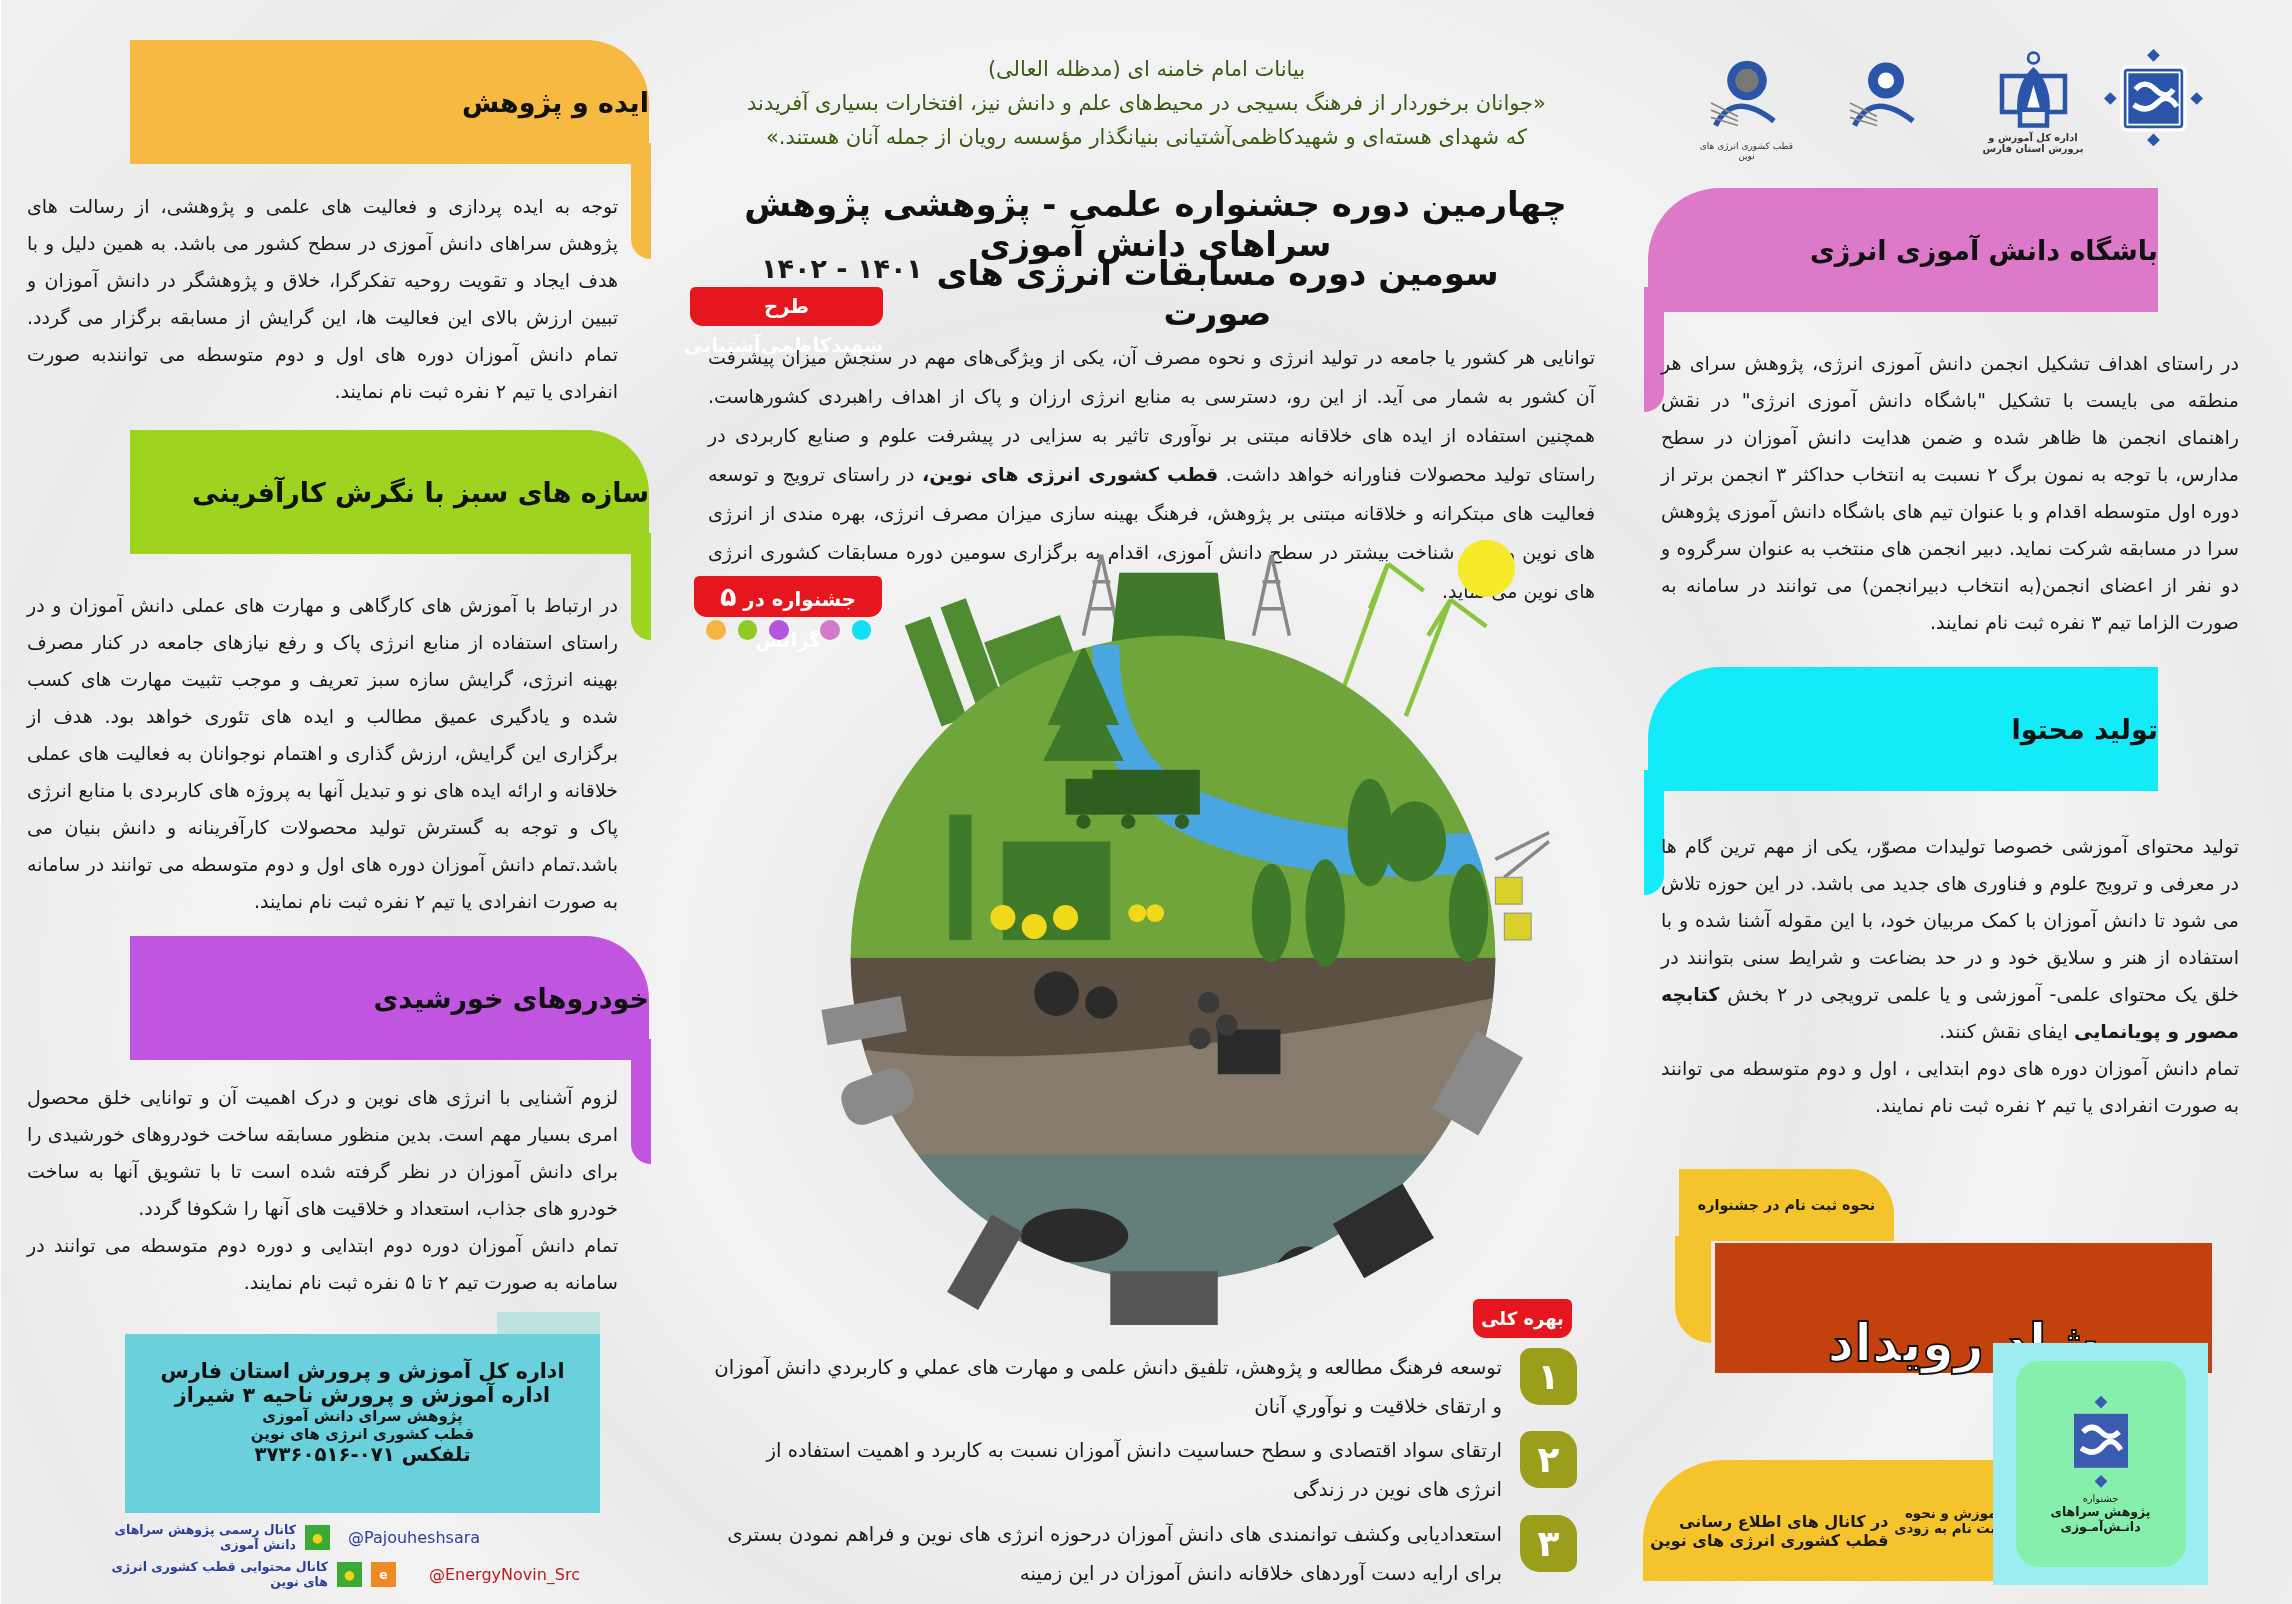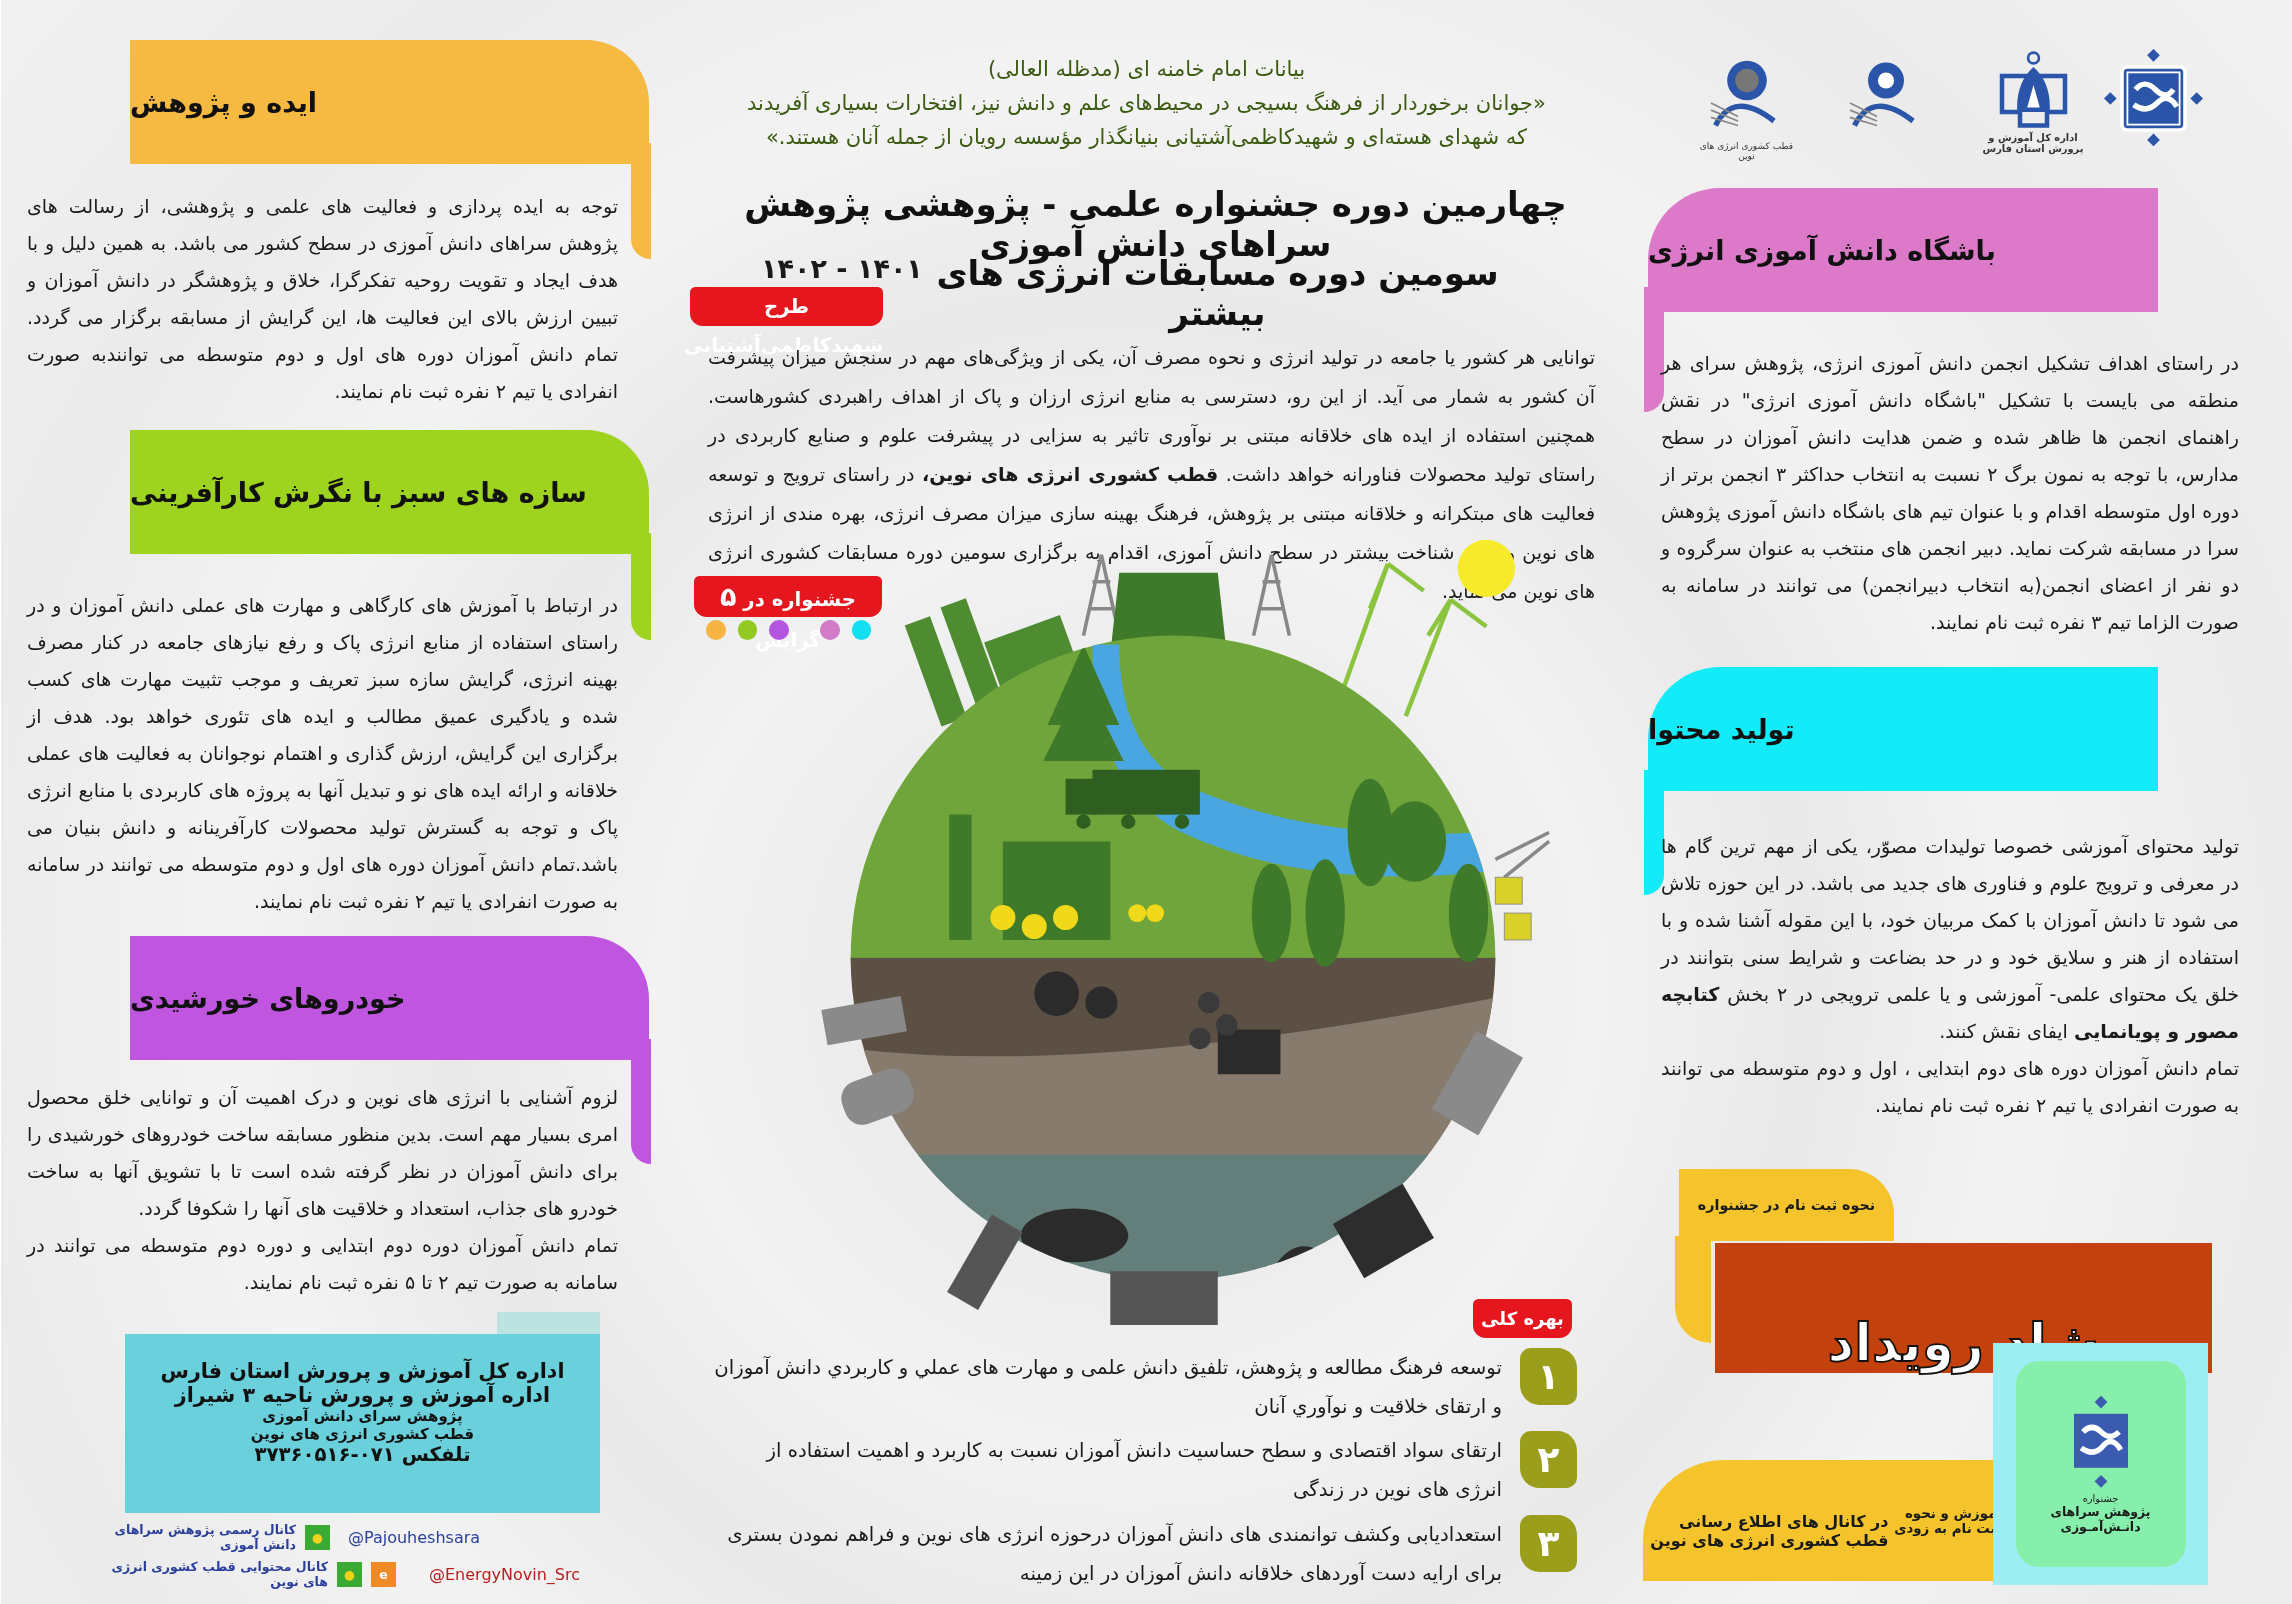--- a/index.html
+++ b/index.html
@@ -5,21 +5,21 @@
   *{box-sizing:border-box;margin:0;padding:0}
   html,body{width:2293px;height:1605px;overflow:hidden}
   body{position:relative;font-family:"DejaVu Sans",sans-serif;color:#1a1a1a;
     background:
       radial-gradient(circle at 1128px 985px,#f4f4f4 0,#ececec 269px,#f2f2f2 466px,#e9e9e9 681px,#f3f3f3 896px,#ebebeb 1164px,#f1f1f1 1522px);
   }
   .abs{position:absolute}
   .para{font-size:19px;line-height:37px;text-align:justify;direction:rtl}
   .para b{font-weight:bold}
   
-  .tab{position:absolute;height:124px;border-radius:0 63px 0 0;display:flex;align-items:center;justify-content:flex-end}
+  .tab{position:absolute;height:124px;border-radius:0 63px 0 0;display:flex;align-items:center;justify-content:flex-start}
   .tab .lbl{font-size:27px;font-weight:bold;color:#111;direction:rtl}
   
   .quote{font-size:21px;line-height:34px;color:#3b5a12;text-align:center;direction:rtl}
   .title1,.title2{font-size:34px;font-weight:bold;text-align:center;direction:rtl;color:#111}
   .red-pill{background:#e5161d;color:#fff;font-weight:bold;text-align:center;border-radius:5.4px 5.4px 12.5px 12.5px}
   .dot{display:inline-block;width:19.7px;height:19.7px;border-radius:50%;margin-left:7.2px}
   .logo{position:absolute;text-align:center;font-size:9px;color:#333}
   .goal-num{width:57px;height:57px;background:#9b9e1a;color:#fff;font-size:36px;font-weight:bold;display:flex;align-items:center;justify-content:center;border-radius:10.7px 19.7px 10.7px 19.7px}
   .goal-text{font-size:19.7px;line-height:39px;direction:rtl}
   .contact{background:#6ad0dc;padding:25px 21.5px;text-align:center;direction:rtl}
@@ -70,21 +70,21 @@
         <circle cx="50" cy="35" r="22" fill="#2a55a8"></circle>
         <circle cx="50" cy="35" r="13" fill="#777"></circle>
         <path d="M15 85 q20 -40 65 -5" stroke="#2a55a8" stroke-width="6" fill="none"></path>
         <path d="M10 60 l30 15 M10 68 l30 12 M10 76 l30 9" stroke="#888" stroke-width="2"></path>
       </svg>
     <div style="font-size:9px">قطب کشوری انرژی های نوین</div>
   </div>
 </div>
 
 <div class="abs title1" style="left:681px;top:184px;width:949px;">چهارمین دوره جشنواره علمی - پژوهشی پژوهش سراهای دانش آموزی</div>
-<div class="abs title2" style="left:913px;top:253px;width:609px;">سومین دوره مسابقات انرژی های بیشتر</div>
+<div class="abs title2" style="left:913px;top:253px;width:609px;">سومین دوره مسابقات انرژی های صورت</div>
 <div class="abs" style="left:761px;top:253px;font-size:27px;font-weight:bold;direction:ltr">۱۴۰۲ - ۱۴۰۱</div>
 <div class="abs red-pill" style="left:690px;top:287px;width:193px;height:39px;font-size:19.7px;line-height:39px">طرح شهیدکاظمی‌آشتیانی</div>
 
 <div class="abs para" style="left:708px;top:338px;width:887px;font-size:19px;line-height:39px">
   <span>توانایی هر کشور یا جامعه در تولید انرژی و نحوه مصرف آن، یکی از ویژگی‌های مهم در سنجش میزان پیشرفت آن کشور به شمار می آید. از این رو، دسترسی به منابع انرژی ارزان و پاک از اهداف راهبردی کشورهاست. همچنین استفاده از ایده های خلاقانه مبتنی بر نوآوری تاثیر به سزایی در پیشرفت علوم و صنایع کاربردی در راستای تولید محصولات فناورانه خواهد داشت. </span><b>قطب کشوری انرژی های نوین،</b><span> در راستای ترویج و توسعه فعالیت های مبتکرانه و خلاقانه مبتنی بر پژوهش، فرهنگ بهینه سازی میزان مصرف انرژی، بهره مندی از انرژی های نوین و ایجاد شناخت بیشتر در سطح دانش آموزی، اقدام به برگزاری سومین دوره مسابقات کشوری انرژی های نوین می نماید.</span>
 </div>
 
 <div class="abs red-pill" style="left:694px;top:576px;width:188px;height:41px;font-size:19.7px;line-height:41px;direction:rtl">
   <span>جشنواره در</span>
   <span style="font-size:27px">۵</span>

